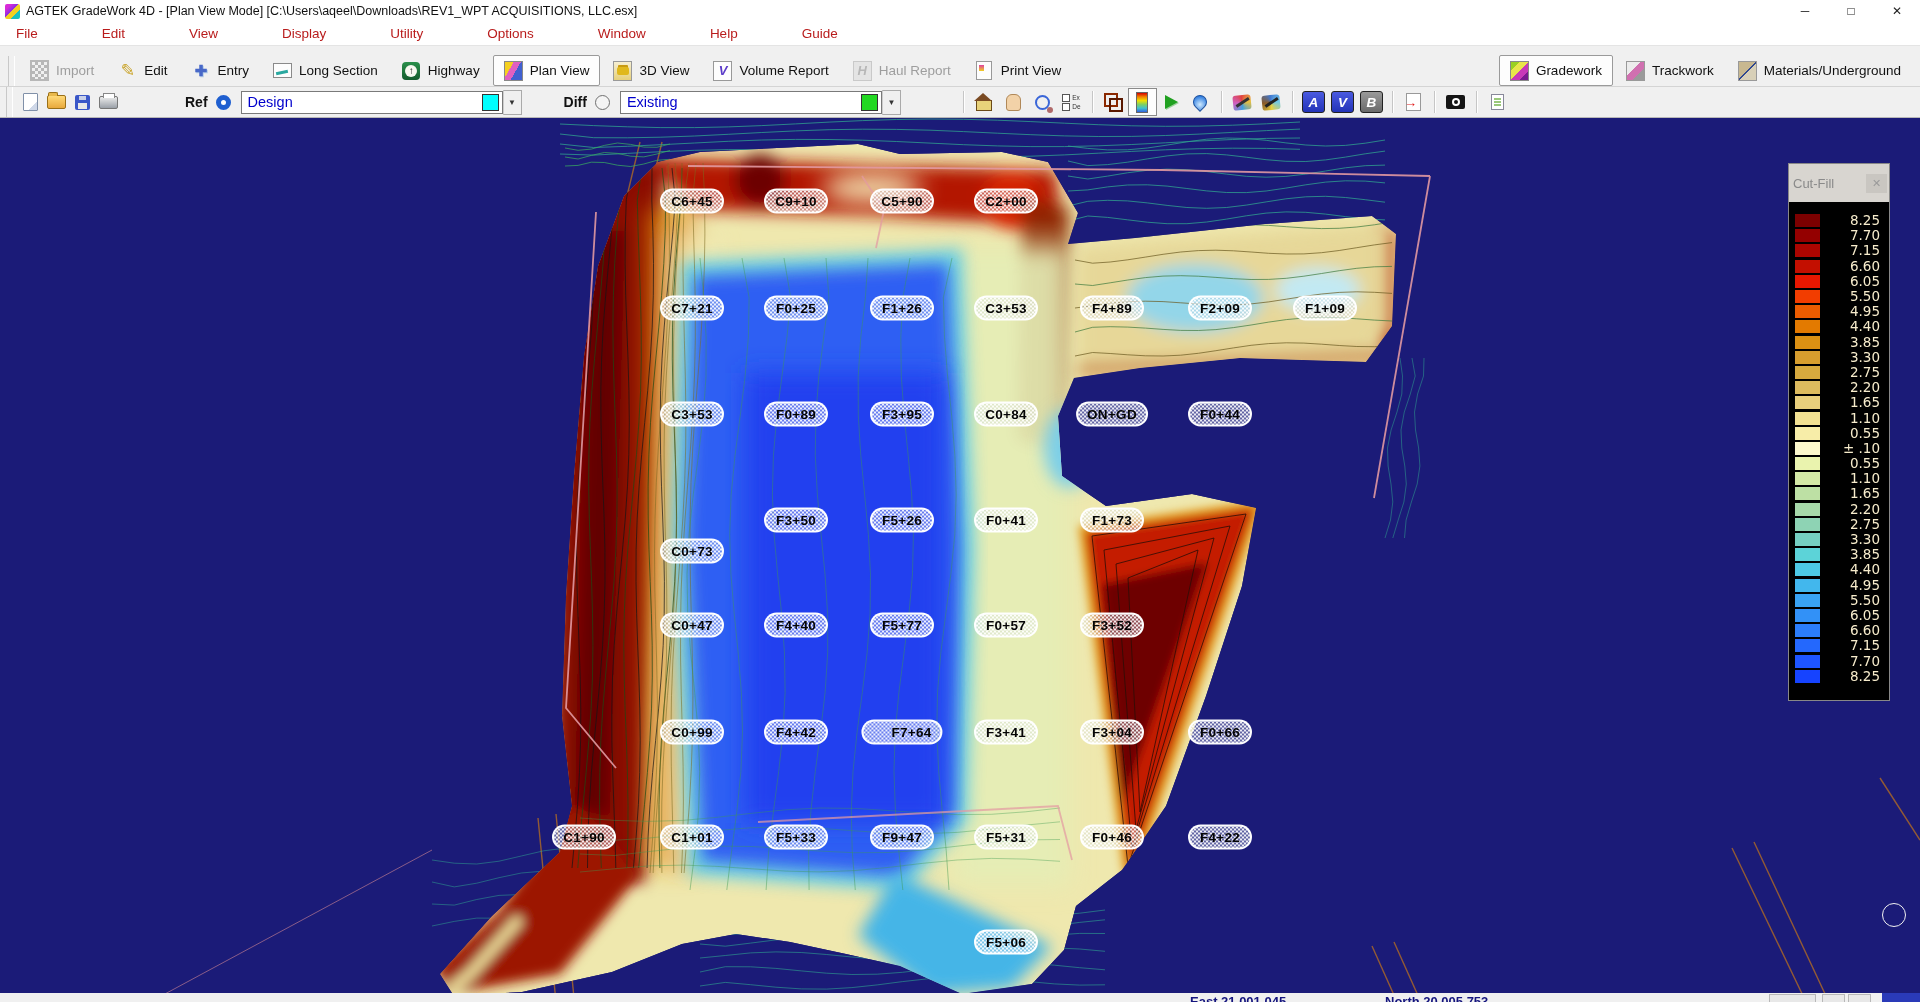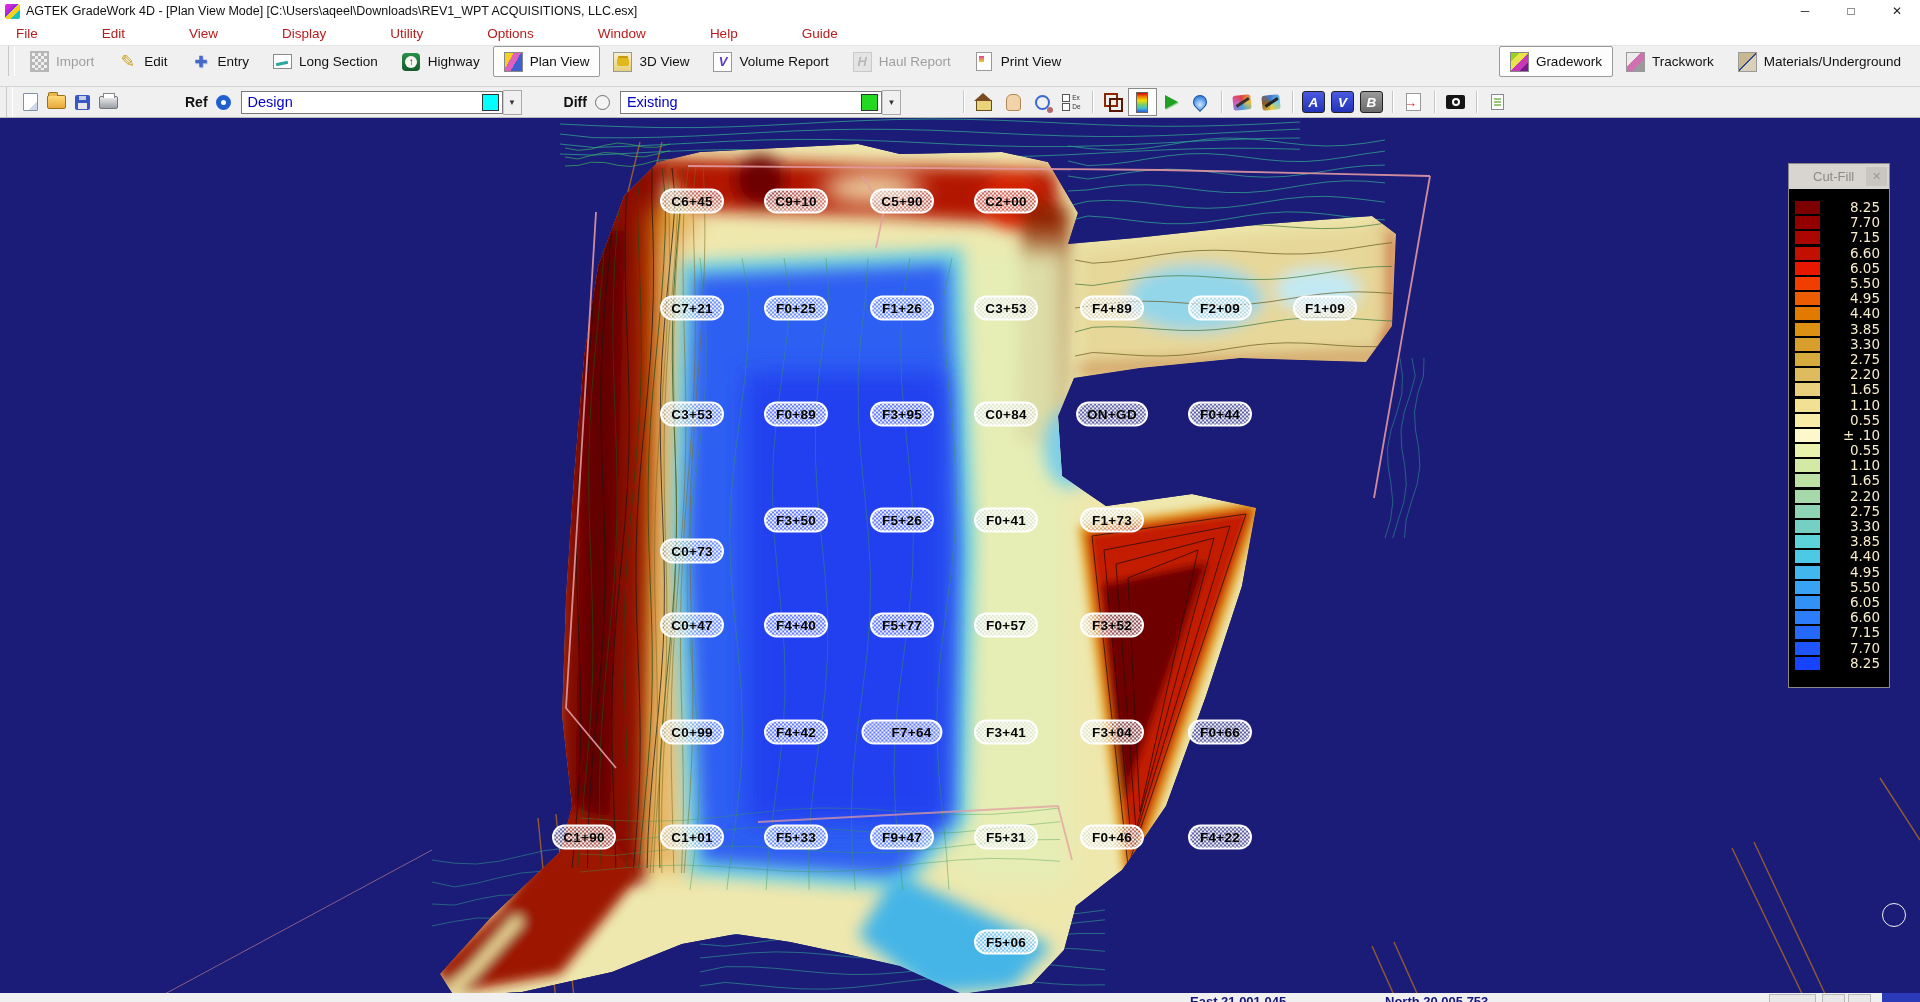--- a/index.html
+++ b/index.html
@@ -12,21 +12,21 @@
     background:linear-gradient(135deg,#d82bd8 20%,#8a2be2 45%,#f0d020 45% 70%,#18c0c0 70%);flex:0 0 auto;}
   .title-text{white-space:nowrap;overflow:hidden;}
   .win-controls{margin-left:auto;display:flex;height:22px;}
   .win-btn{width:46px;display:flex;align-items:center;justify-content:center;font-size:12px;color:#222;cursor:default;}
 
   
   .menubar{height:23px;background:#ffffff;display:flex;align-items:center;padding-left:6px;font-size:13.5px;color:#b91c1c;border-bottom:1px solid #e4e4e4;flex:0 0 auto;gap:44px;}
   .menu-item{padding:2px 10px;}
 
   
-  .toolbar1{height:40px;background:#f0f0f0;display:flex;align-items:flex-start;border-bottom:1px solid #d4d4d4;flex:0 0 auto;padding:0 4px;}
+  .toolbar1{height:40px;background:#f0f0f0;display:flex;align-items:flex-end;border-bottom:1px solid #d4d4d4;flex:0 0 auto;padding:0 4px;}
   .tb-grip{width:5px;height:30px;border-left:1px solid #c8c8c8;border-right:1px solid #fff;margin:0 4px;}
   .tb-left{display:flex;align-items:center;gap:2px;}
   .tb-right{display:flex;align-items:center;gap:2px;margin-left:auto;margin-right:4px;}
   .tbtn{display:flex;align-items:center;gap:7px;padding:5px 10px;font-size:13.5px;color:#111;border:1px solid transparent;border-radius:2px;white-space:nowrap;}
   .tbtn.selected{background:#fdfdfd;border:1px solid #9a9a9a;}
   .tbtn.disabled{color:#9e9e9e;}
   .tbtn.disabled .micon{opacity:.55;filter:grayscale(.8);}
   .micon{width:19px;height:19px;display:flex;align-items:center;justify-content:center;flex:0 0 auto;font-size:15px;}
 
   .m-import-grid{width:17px;height:17px;border:2px solid #8a8a8a;background:repeating-conic-gradient(#8a8a8a 0% 25%,transparent 0% 50%) 0 0/6px 6px;}
@@ -103,21 +103,21 @@
   .canvas{position:relative;flex:1 1 auto;background:#1b1b78;overflow:hidden;}
   .canvas svg{position:absolute;left:0;top:0;}
   .pill{position:absolute;transform:translate(-50%,-50%);height:25px;min-width:64px;padding:0 9px;
     border:2px solid rgba(255,255,255,.97);border-radius:14px;display:flex;align-items:center;justify-content:center;
     background:repeating-conic-gradient(rgba(255,255,255,.92) 0% 25%,rgba(215,224,238,.38) 0% 50%) 0 0/4px 4px;
     font-size:13.5px;font-weight:bold;color:#050505;letter-spacing:.3px;box-sizing:border-box;white-space:nowrap;}
   .cursor-circle{position:absolute;width:22px;height:22px;border:1.5px solid #f2f2f2;border-radius:50%;}
 
   
   .legend{position:absolute;top:45px;right:30px;width:100px;background:#000;border:1px solid #888;}
-  .legend-titlebar{height:25px;background:#d8d5d0;display:flex;align-items:center;font-size:13px;color:#8a8a8a;padding-left:24px;}
+  .legend-titlebar{height:38px;background:#d8d5d0;display:flex;align-items:center;font-size:13px;color:#8a8a8a;padding-left:4px;}
   .legend-close{margin-left:auto;margin-right:2px;width:21px;height:19px;background:#c9c6c1;color:#9a9a9a;
     display:flex;align-items:center;justify-content:center;font-size:11px;}
   .legend-body{padding:11px 4px 16px 6px;background:#000;}
   .legend-row{display:flex;align-items:center;height:15.2px;}
   .legend-row .sw{width:25px;height:13px;flex:0 0 auto;}
   .legend-row .lv{flex:1;text-align:right;color:#f7eccc;font-size:13.5px;font-family:"DejaVu Sans",sans-serif;padding-right:5px;line-height:13px;}
 
   
   .statusbar{height:9px;background:#f0f0f0;overflow:hidden;position:relative;flex:0 0 auto;font-size:13px;color:#15157e;}
   .statusbar .st-east{position:absolute;left:1190px;top:1px;font-weight:bold;}

